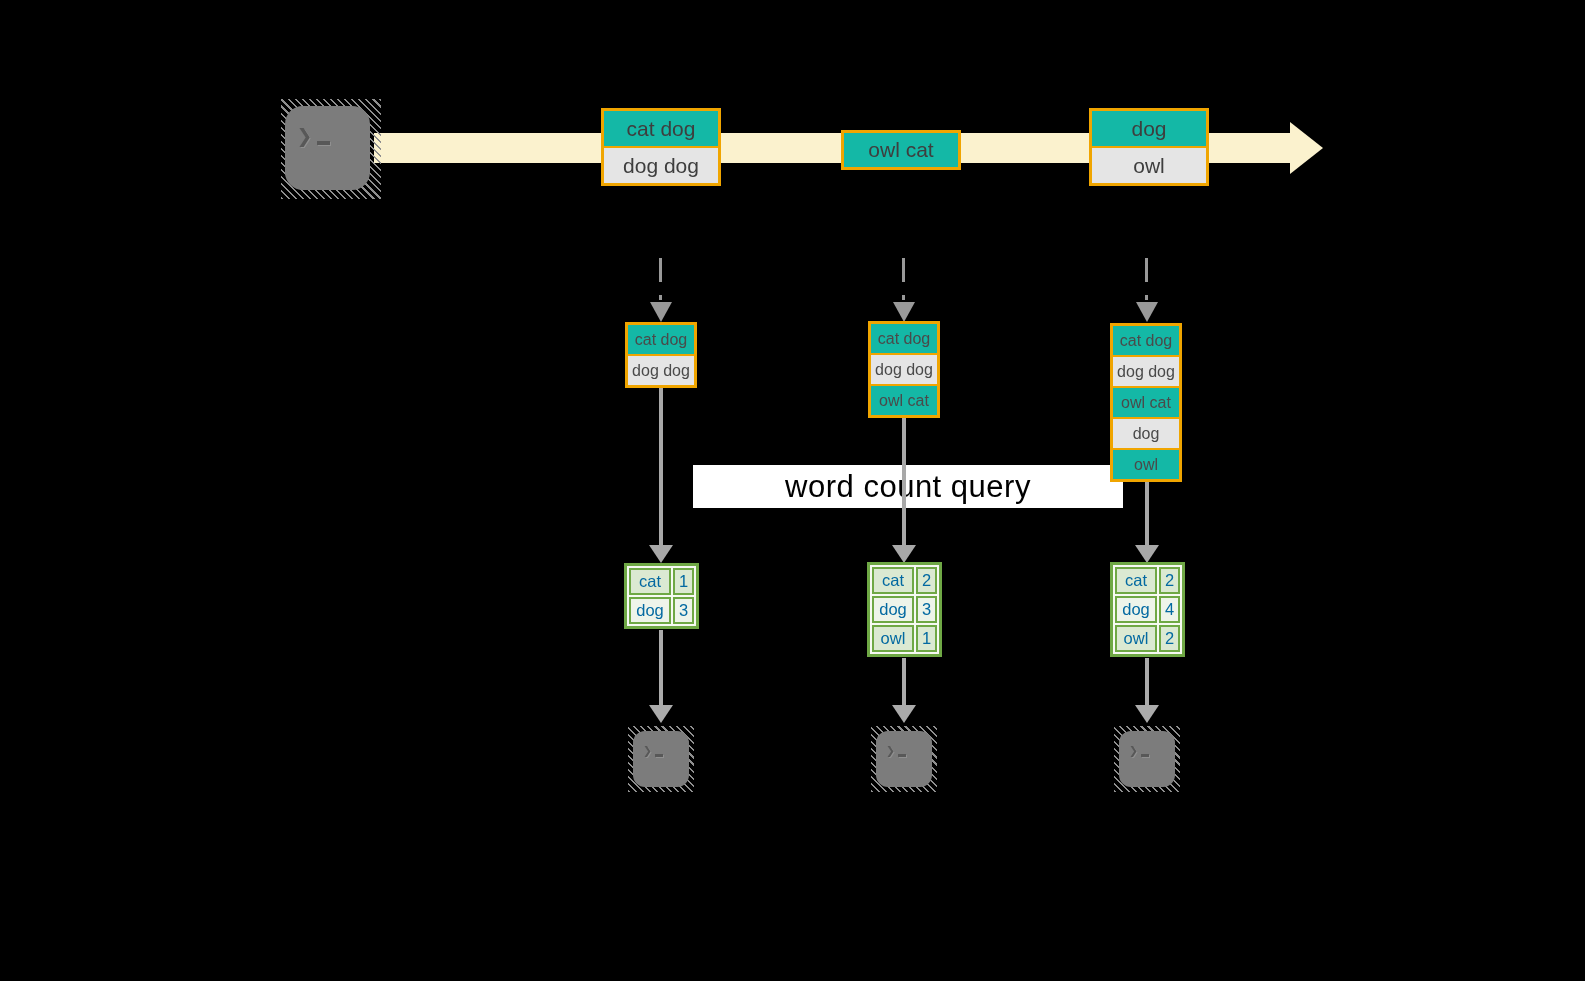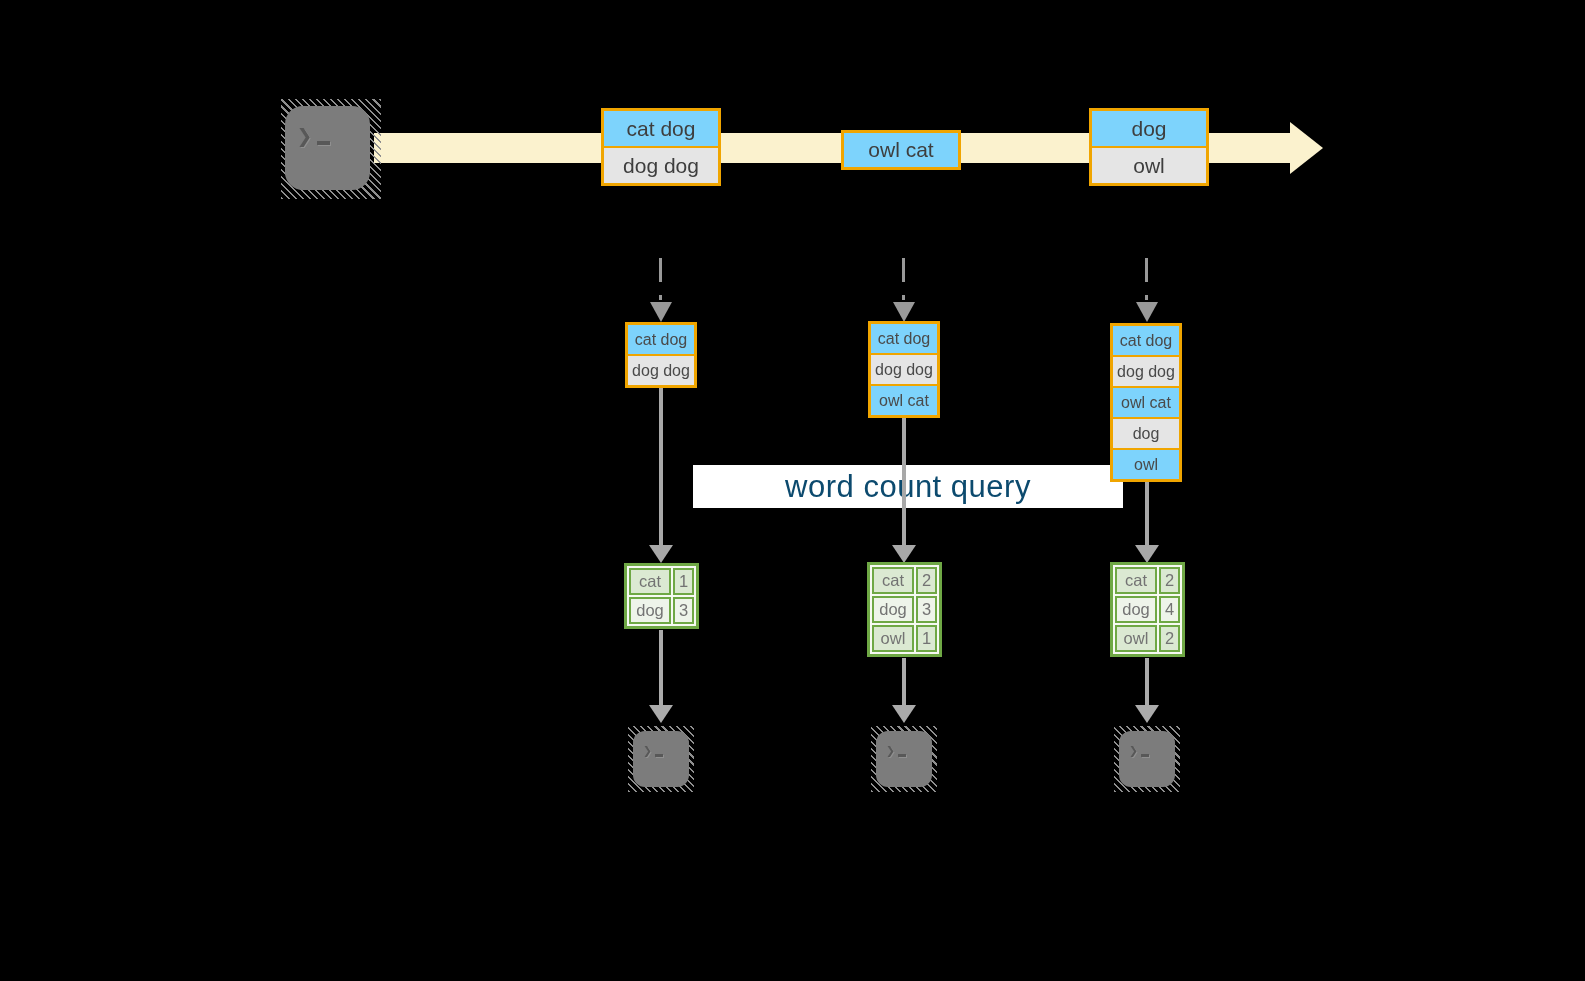--- a/index.html
+++ b/index.html
@@ -32,21 +32,21 @@
   .band{position:absolute;left:374px;top:133px;width:916px;height:30px;background:#FBF2CE;z-index:1;}
   .band-head{position:absolute;left:1290px;top:122px;width:0;height:0;z-index:1;
     border-left:33px solid #FBF2CE;border-top:26px solid transparent;border-bottom:26px solid transparent;}
 
   
   .ebox{position:absolute;border:3px solid #F0A500;width:114px;z-index:5;background:#F0A500;}
   .ebox .row{height:35px;display:flex;align-items:center;justify-content:center;
     font-size:21px;color:#3e3e3e;}
   .ebox .row + .row{margin-top:2px;}
   .ebox-single .row{height:34px;}
-  .peach{background:#7dd3fc;}
+  .peach{background:#14b8a6;}
   .cream{background:#e5e5e5;}
 
   
   .dash-shaft{position:absolute;width:3px;height:42px;z-index:3;
     background:repeating-linear-gradient(to bottom,#999 0 24px,transparent 24px 37px);}
   .dash-head{position:absolute;width:0;height:0;z-index:3;
     border-left:11px solid transparent;border-right:11px solid transparent;border-top:20px solid #999;}
 
   
   .buf{position:absolute;border:3px solid #F0A500;width:66px;z-index:5;background:#F0A500;}
@@ -58,29 +58,29 @@
   .sarrow{position:absolute;width:4px;background:#A8A8A8;z-index:4;}
   .sarrow-head{position:absolute;width:0;height:0;z-index:4;
     border-left:12px solid transparent;border-right:12px solid transparent;border-top:18px solid #A8A8A8;}
   .larrow{position:absolute;width:4px;background:#ABABAB;z-index:4;}
   .larrow-head{position:absolute;width:0;height:0;z-index:4;
     border-left:12px solid transparent;border-right:12px solid transparent;border-top:18px solid #ABABAB;}
 
   
   .qband{position:absolute;left:693px;top:465px;width:430px;height:43px;background:#fff;z-index:2;
     display:flex;align-items:center;justify-content:center;}
-  .qband span{font-size:31px;font-weight:300;color:#0c4a6e;letter-spacing:0.5px;
+  .qband span{font-size:31px;font-weight:300;color:#000000;letter-spacing:0.5px;
     font-family:"Liberation Sans",sans-serif;}
 
   
   .gtable{position:absolute;border:3px solid #6FA845;background:#f7faf3;padding:2px;
     display:flex;flex-direction:column;gap:2px;z-index:5;}
   .grow{display:flex;gap:2px;}
   .gcell{border:2px solid #6FA845;height:23px;display:flex;align-items:center;justify-content:center;
-    font-size:16.5px;color:#737373;}
+    font-size:16.5px;color:#0369a1;}
   .gword{width:38px;}
   .gcount{width:17px;}
   .gdark{background:#DBE9D2;}
   .glight{background:#EEF4EA;}
 </style>
 </head>
 <body>
 
 <div class="stage">
 

